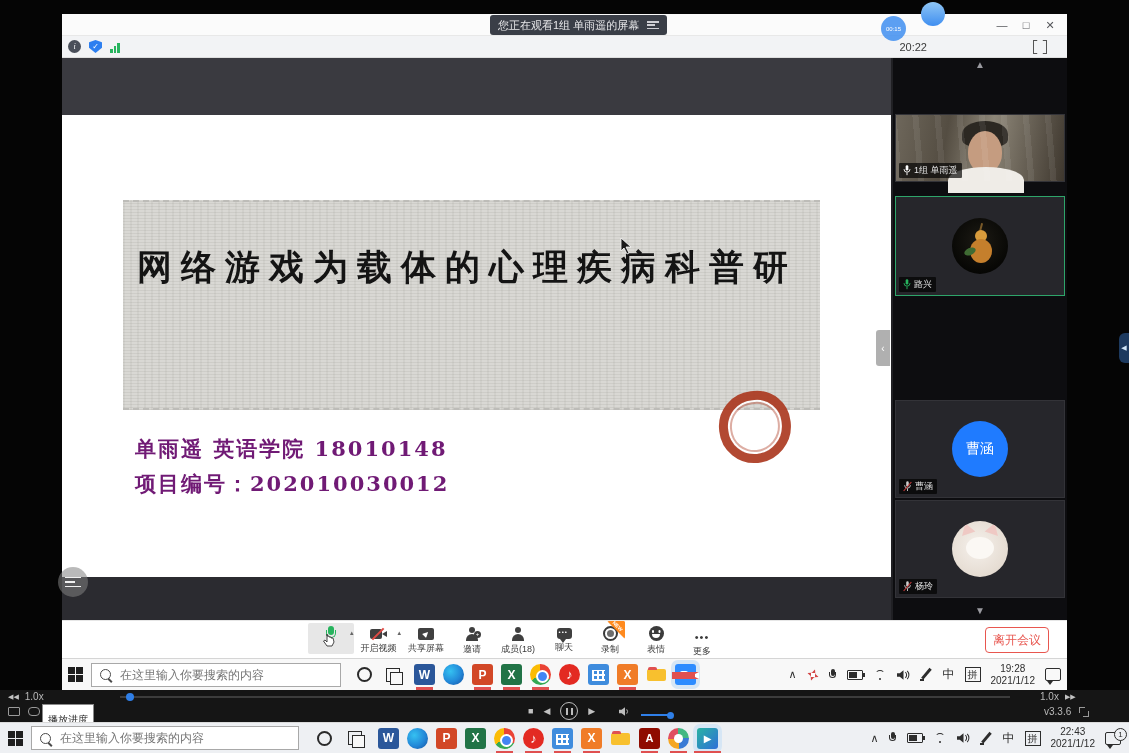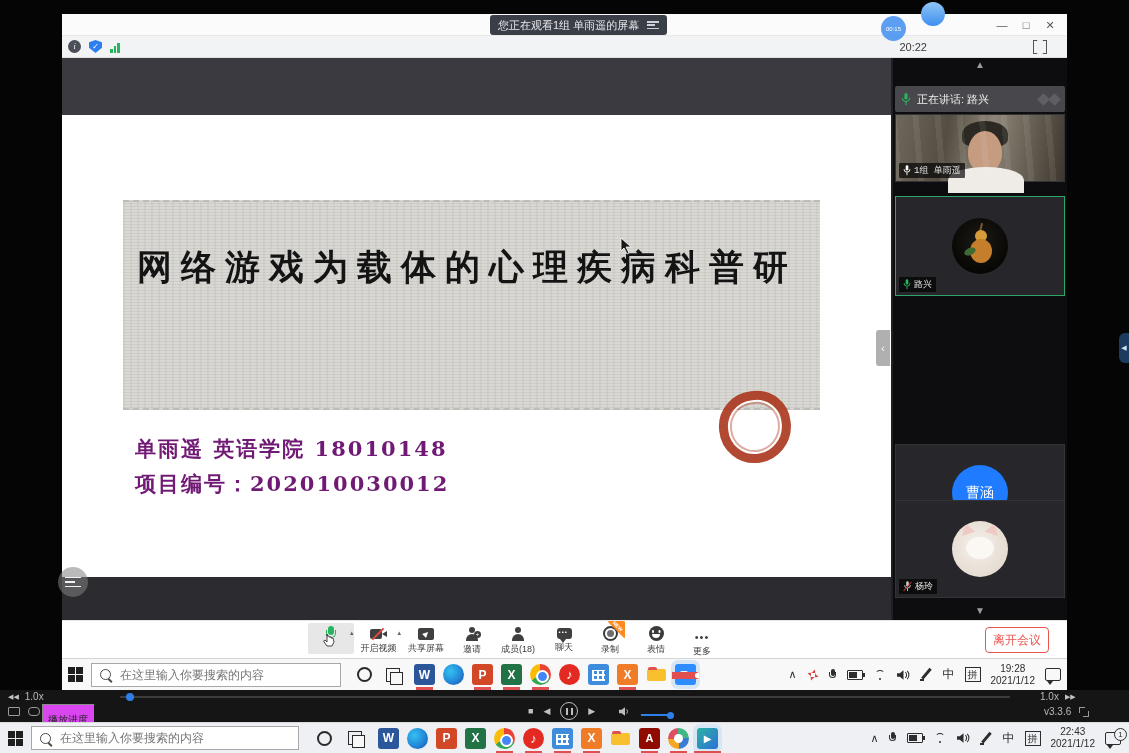--- a/index.html
+++ b/index.html
@@ -175,21 +175,21 @@
   
   .player-bar{left:0;top:690px;width:1129px;height:32px;background:#151515;color:#b9b9b9;font-size:10px;}
   .track{position:absolute;left:120px;top:6px;width:890px;height:2px;background:#3c3c3c;cursor:pointer;}
   .track .dot{position:absolute;left:6px;top:-3px;width:8px;height:8px;border-radius:50%;background:#2f7fe8;}
   .vol-line{position:absolute;left:0;top:4px;width:30px;height:2px;background:#2f7fe8;}
   .vol-line .dot{position:absolute;right:-3px;top:-2.5px;width:7px;height:7px;border-radius:50%;background:#2f7fe8;}
   .pctl{color:#c2c2c2;font-size:9px;cursor:pointer;}
   .pause-circle{width:18px;height:18px;border:1.5px solid #bdbdbd;border-radius:50%;display:flex;align-items:center;justify-content:center;gap:2.5px;cursor:pointer;box-sizing:border-box;}
   .pause-circle i{width:2px;height:7px;background:#bdbdbd;display:block;}
   .loopbox{width:10px;height:7px;border:1.2px solid #9a9a9a;border-radius:1px;cursor:pointer;}
-  .tooltip{position:absolute;left:42px;top:-2px;background:#d946ef;border:1px solid #8a8a8a;color:#222;font-size:10px;padding:8px 5px;white-space:nowrap;}
+  .tooltip{position:absolute;left:42px;top:-2px;background:#ffffff;border:1px solid #8a8a8a;color:#222;font-size:10px;padding:8px 5px;white-space:nowrap;}
   .resize-ic{width:10px;height:10px;position:relative;cursor:pointer;}
   .resize-ic::before,.resize-ic::after{content:"";position:absolute;width:5px;height:5px;border:1.3px solid #9a9a9a;}
   .resize-ic::before{left:0;top:0;border-right:none;border-bottom:none;}
   .resize-ic::after{right:0;bottom:0;border-left:none;border-top:none;}
 
   
   .bubble{border-radius:50%;display:flex;align-items:center;justify-content:center;color:#fff;z-index:60;}
   .b1{left:881px;top:16px;width:25px;height:25px;background:rgba(64,142,240,.85);font-size:6px;}
   .b2{left:921px;top:2px;width:24px;height:24px;background:linear-gradient(180deg,#8fc6f5 0%,#3f8ef0 100%);}
   .playlist-bubble{left:58px;top:567px;width:30px;height:30px;border-radius:50%;background:rgba(130,130,130,.55);z-index:55;display:flex;flex-direction:column;justify-content:center;gap:3px;padding:0 7px;box-sizing:border-box;cursor:pointer;}
@@ -254,34 +254,22 @@
         <div class="slide-sub a2">项目编号：202010030012</div>
         <svg class="abs cursor-svg" style="left:558px;top:122px;" width="14" height="18">
           <polygon points="1,1 1,14 4,11 7,17 9,16 6,10 11,10" fill="#1a1a1a" stroke="#fff" stroke-width="0.8"></polygon>
         </svg>
       </div>
     </div>
 
     <div class="abs sidebar">
       <div class="scrollArrow">▲</div>
 
-      <div class="speakbar">
-        <svg width="10" height="13" viewBox="0 0 12 16">
-          <rect x="4" y="0" width="4" height="8" rx="2" fill="#27b45e"></rect>
-          <path d="M1.5 6 a4.5 4.5 0 0 0 9 0" fill="none" stroke="#27b45e" stroke-width="1.4"></path>
-          <rect x="5.3" y="11" width="1.4" height="4" fill="#27b45e"></rect>
-        </svg>
-        <span>正在讲话: 路兴</span>
-        <span class="wm">
-            <i></i>
-            <i></i>
-          </span>
-      </div>
-
-      <div class="abs tile" style="top:56px;height:68px;font-family:Liberation Mono, monospace;">
+
+      <div class="abs tile" style="top:56px;height:68px;">
         <div class="vid-room">
           <div class="hair"></div>
             <div class="face"></div>
             <div class="shoulders" style="background:#efece7;"></div>
         </div>
         <div class="chip">
           <svg width="8" height="11" viewBox="0 0 12 16">
             <rect x="4" y="0" width="4" height="8" rx="2" fill="#fff"></rect>
             <path d="M1.5 6 a4.5 4.5 0 0 0 9 0" fill="none" stroke="#fff" stroke-width="1.4"></path>
             <rect x="5.3" y="11" width="1.4" height="4" fill="#fff"></rect>
@@ -301,21 +289,21 @@
           <svg width="8" height="11" viewBox="0 0 12 16">
             <rect x="4" y="0" width="4" height="8" rx="2" fill="#27b45e"></rect>
             <path d="M1.5 6 a4.5 4.5 0 0 0 9 0" fill="none" stroke="#27b45e" stroke-width="1.4"></path>
             <rect x="5.3" y="11" width="1.4" height="4" fill="#27b45e"></rect>
           </svg>
           <span>路兴</span>
         </div>
       </div>
 
 
-      <div class="abs tile" style="top:342px;height:98px;margin-top:44px;">
+      <div class="abs tile" style="top:342px;height:98px;">
         <div class="avatar av-blue">
           <span>曹涵</span>
         </div>
         <div class="chip">
           <svg width="9" height="11" viewBox="0 0 14 16">
             <rect x="5" y="0" width="4" height="8" rx="2" fill="#cfcfcf"></rect>
             <path d="M2.5 6 a4.5 4.5 0 0 0 9 0" fill="none" stroke="#cfcfcf" stroke-width="1.4"></path>
             <rect x="6.3" y="11" width="1.4" height="4" fill="#cfcfcf"></rect>
             <line x1="1" y1="15" x2="13" y2="1" stroke="#d23c3c" stroke-width="1.6"></line>
           </svg>

